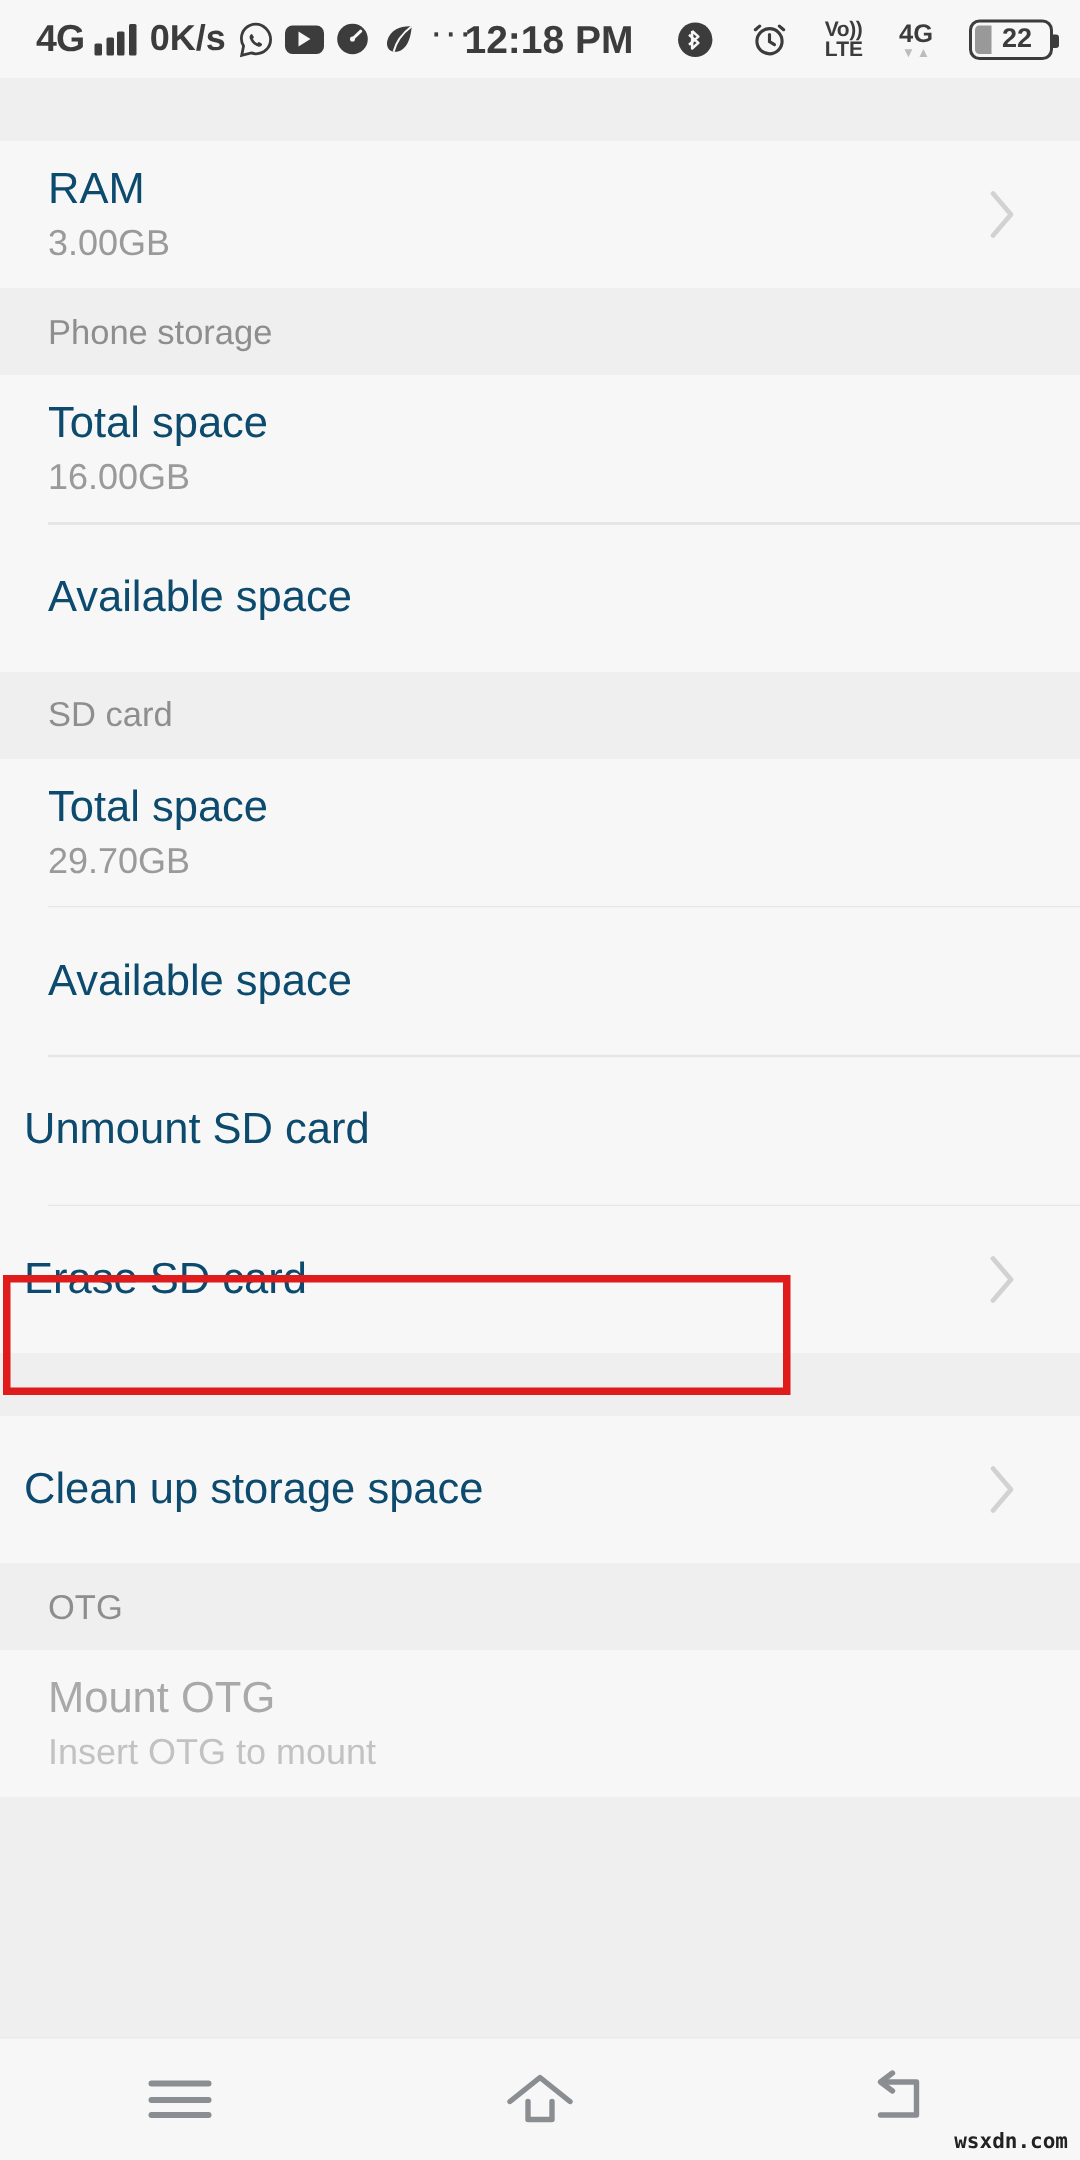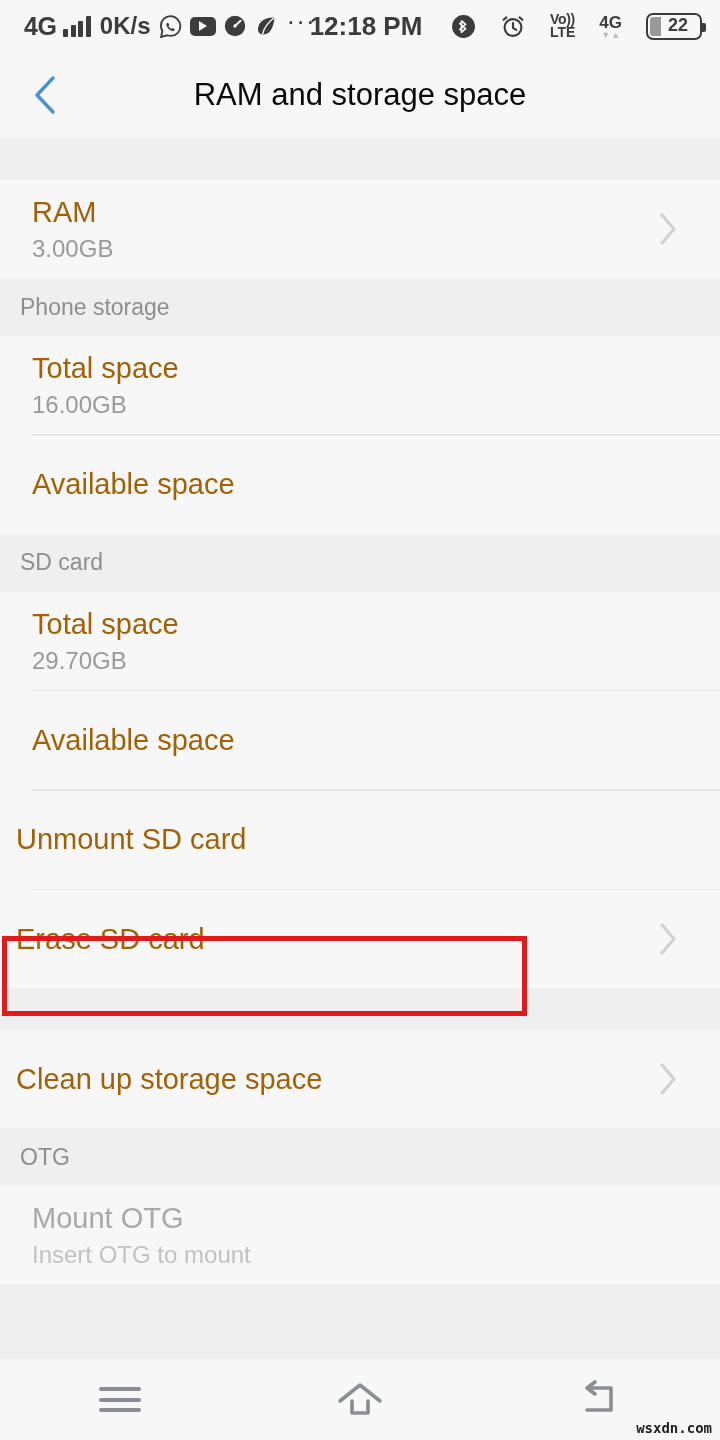--- a/index.html
+++ b/index.html
@@ -73,33 +73,33 @@
     position:absolute; left:0; right:0; text-align:center;
     font-size:31px; color:#0a0a0a; font-weight:400;
     pointer-events:none;
   }
 
   
   .gap { background:#efefef; }
   .gap-42 { height:42px; }
 
   .section-hd {
-    background:#efefef; padding:0 20px;
+    background:#efefef; padding:0 32px;
     display:flex; align-items:center;
     font-size:23px; color:#8e8e8e;
   }
   .section-hd.h58 { height:58px; }
 
   .rows { background:#f7f7f7; }
   .row {
     position:relative; display:flex; align-items:center;
     padding:0 32px; background:#f7f7f7;
   }
   .row .txt { flex:1; display:flex; flex-direction:column; justify-content:center; }
-  .row .title { font-size:29px; color:#a16207; line-height:1.18; }
+  .row .title { font-size:29px; color:#0c4a6e; line-height:1.18; }
   .row .sub { font-size:24px; color:#9a9a9a; margin-top:7px; line-height:1.1; }
   .row.two-line { height:98px; }
   .row.one-line { height:98px;padding-left:16px; }
   .row.disabled .title { color:#a9a9a9; }
   .row.disabled .sub { color:#c2c2c2; }
 
   .divider { height:1.5px; background:#e6e6e6; margin-left:32px; }
 
   .chev { width:22px; height:40px; flex:0 0 22px; margin-right:8px; }
 
@@ -191,28 +191,20 @@
           <span>▲</span>
         </span>
       </span>
       <span class="battery">
         <span class="fill" style="width: 22%;"></span>
         <span class="pct">22</span>
       </span>
     </div>
   </div>
 
-  <div class="appbar">
-    <div class="back">
-      <svg width="34" height="46" viewBox="0 0 34 46">
-        <path d="M25 6 L9 23 L25 40" fill="none" stroke="#4a90d0" stroke-width="3.4" stroke-linecap="round" stroke-linejoin="round"></path>
-      </svg>
-    </div>
-    <div class="appbar-title">RAM and storage space</div>
-  </div>
 
   <div class="gap gap-42"></div>
 
   <div class="rows">
     <div class="row two-line">
       <div class="txt">
         <span class="title">RAM</span>
         <span class="sub">3.00GB</span>
       </div>
       <svg class="chev" viewBox="0 0 22 40">

